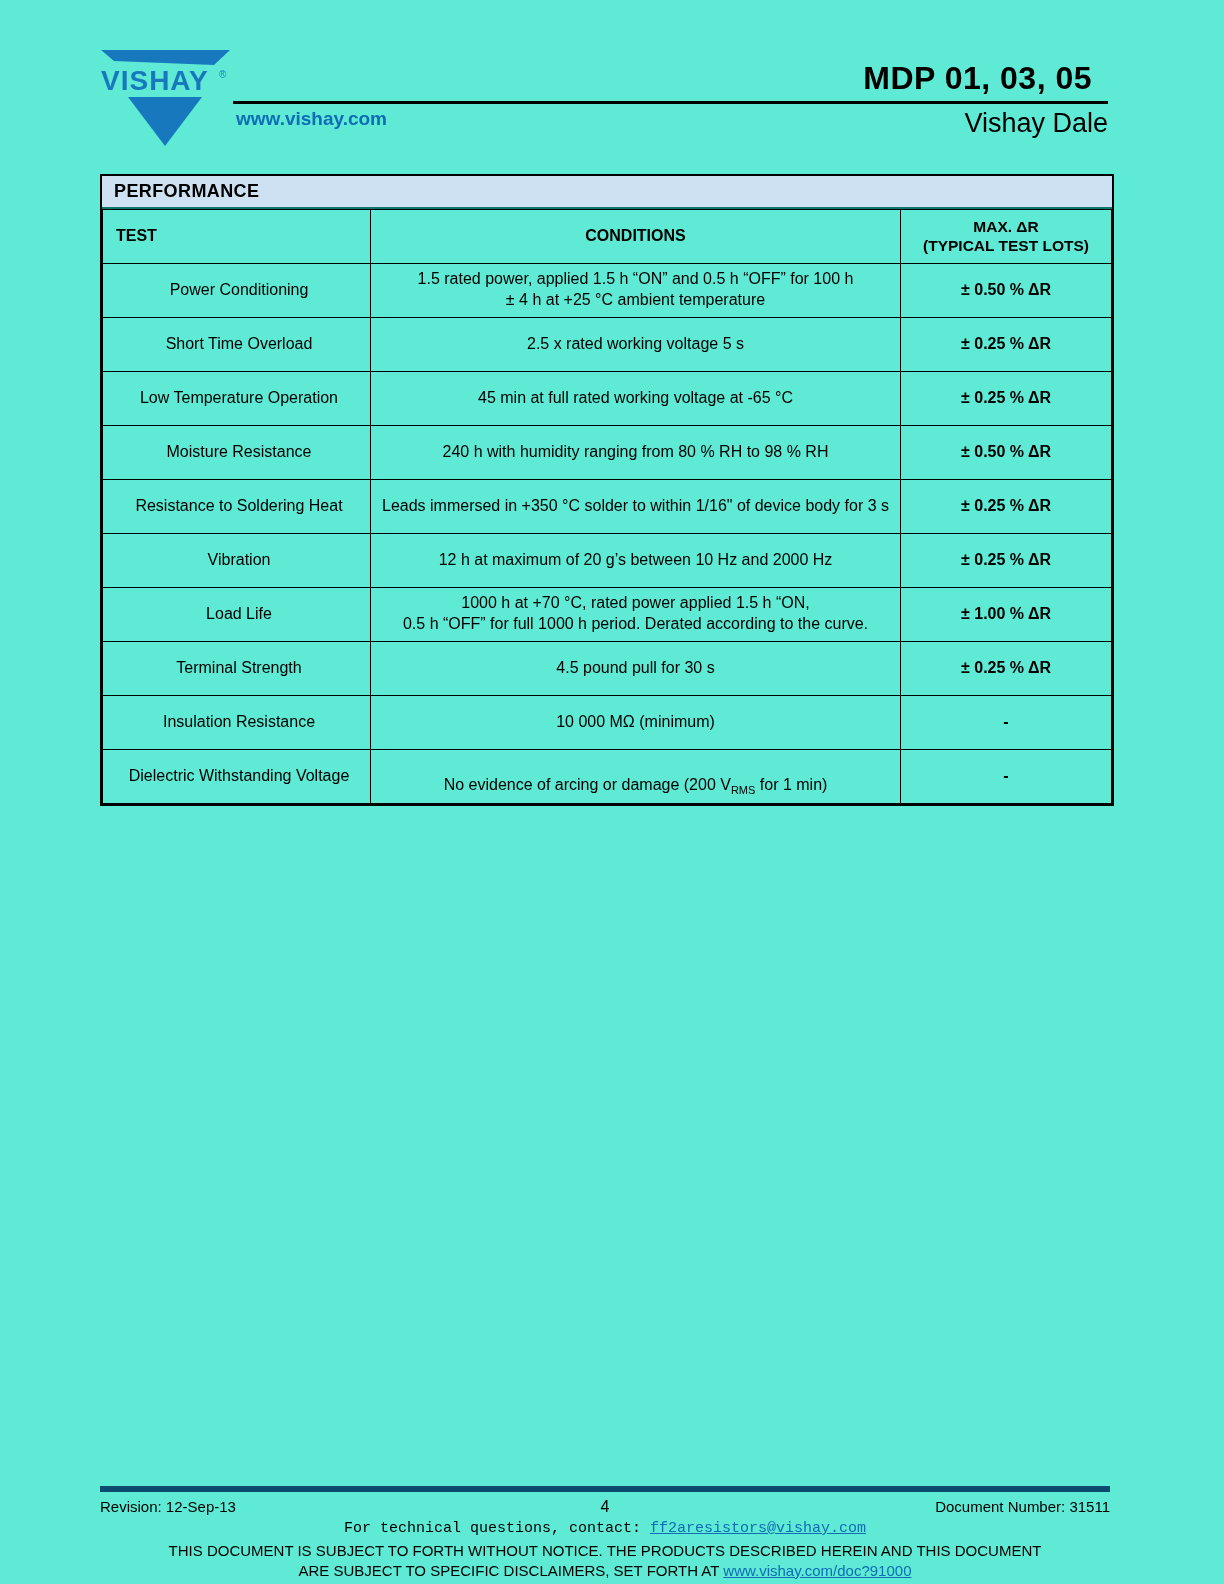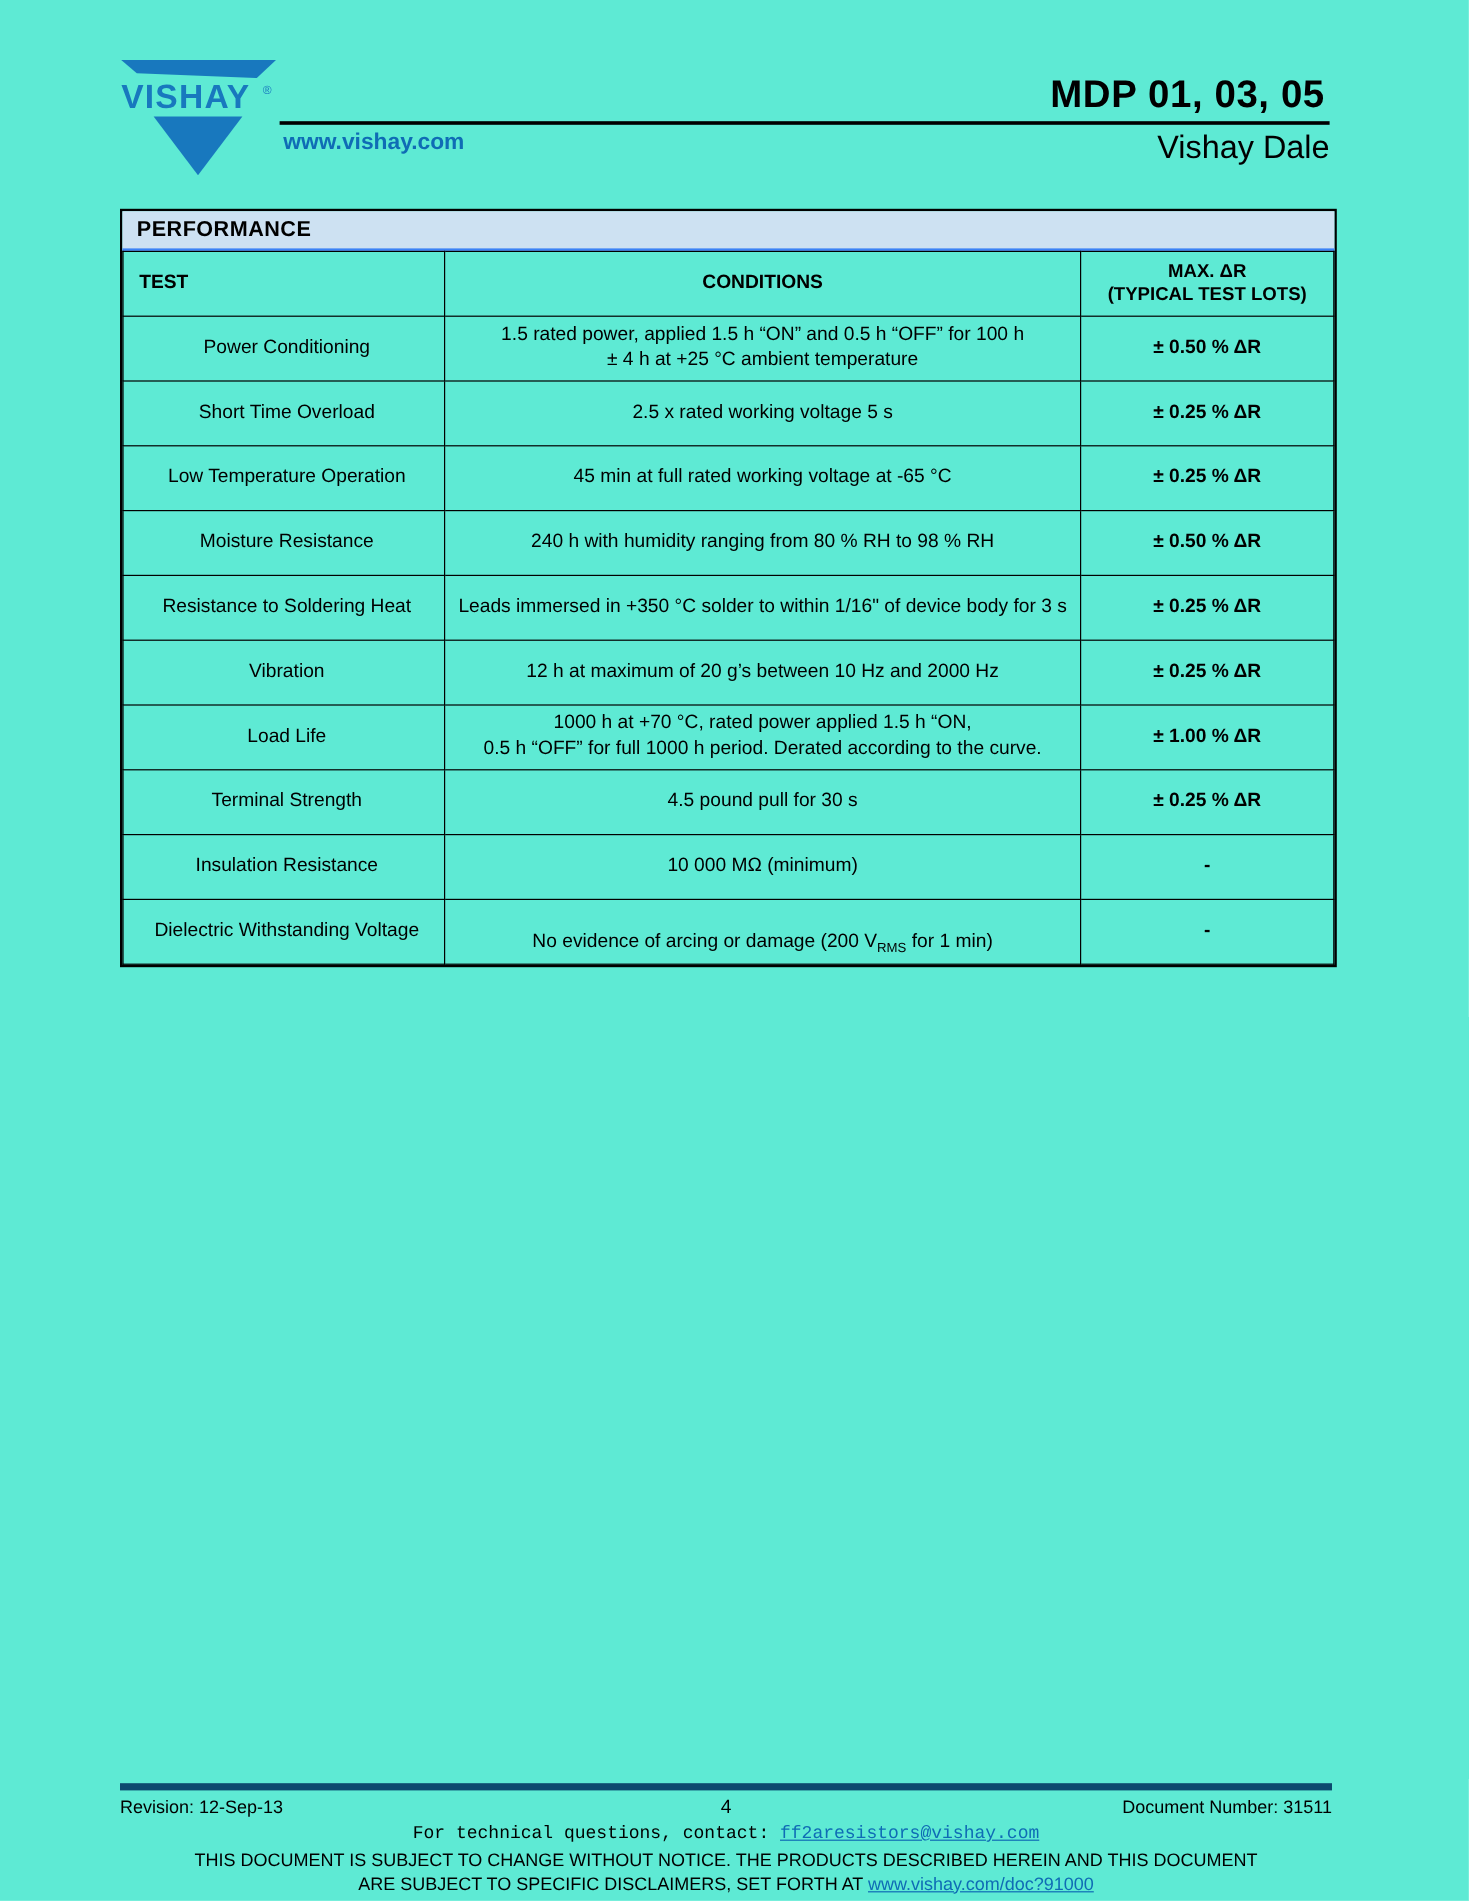--- a/index.html
+++ b/index.html
@@ -8,30 +8,30 @@
     background:#ffffff;color:#000;
     font-family:"Liberation Sans", sans-serif;
   }
   .page{position:relative;width:1224px;height:1584px;overflow:hidden;background:#5eead4;}
 
   
   .logo{position:absolute;left:100px;top:50px;width:130px;height:98px;}
   .logo svg{display:block;}
   .logo-word{font-family:"Liberation Sans",sans-serif;font-weight:bold;letter-spacing:1px;}
   .header-rule{position:absolute;left:233px;right:116px;top:101px;border-top:3px solid #000;}
-  .product-title{position:absolute;right:120px;top:60px;font-size:32px;font-weight:bold;letter-spacing:0.5px;}
+  .product-title{position:absolute;right:132px;top:60px;font-size:32px;font-weight:bold;letter-spacing:0.5px;}
   .website{position:absolute;left:236px;top:108px;font-size:19px;color:var(--link_blue,#0f6cb5);text-decoration:none;cursor:pointer;font-weight:bold;}
   .brand{position:absolute;right:116px;top:108px;font-size:27px;}
 
   
   .perf-box{position:absolute;left:100px;top:174px;width:1010px;border:2px solid #000;}
   .perf-title{
     background:var(--table_header_bg,#cde1f2);
     font-weight:bold;font-size:18px;letter-spacing:0.4px;
-    padding:5px 0 5px 12px;border-bottom:2px solid #3b82f6;
+    padding:5px 0 5px 12px;border-bottom:2px solid #0f766e;
   }
   table.perf{width:100%;border-collapse:collapse;table-layout:fixed;}
   .perf th,.perf td{border:1px solid #000;vertical-align:middle;}
   .perf th{font-size:16px;padding:7px 6px;}
   th.h-test{text-align:left;padding-left:13px;width:248px;}
   th.h-cond{text-align:center;}
   th.h-max{width:198px;text-align:center;font-size:15.5px;line-height:1.25;}
   .perf td{height:47px;font-size:16px;padding:3px 8px;}
   td.c-test{text-align:center;padding-left:13px;}
   td.c-cond{text-align:center;white-space:pre-line;line-height:1.3;}
@@ -141,20 +141,20 @@
   <div class="footer">
     <div class="footer-line1">
       <span class="f-left">Revision: 12-Sep-13</span>
       <span class="f-center">4</span>
       <span class="f-right">Document Number: 31511</span>
     </div>
     <div class="footer-contact">
       <span>For technical questions, contact: </span><a class="link">ff2aresistors@vishay.com</a>
     </div>
     <div class="footer-disclaimer">
-      <div>THIS DOCUMENT IS SUBJECT TO CHANGE WITHOUT NOTICE. THE PRODUCTS DESCRIBED HEREIN AND THIS DOCUMENT</div>
+      <div>THIS DOCUMENT IS SUBJECT TO FORTH WITHOUT NOTICE. THE PRODUCTS DESCRIBED HEREIN AND THIS DOCUMENT</div>
       <div>
         <span>ARE SUBJECT TO SPECIFIC DISCLAIMERS, SET FORTH AT </span><a class="link">www.vishay.com/doc?91000</a>
       </div>
     </div>
   </div>
 
 </div>
 
 </body></html>

